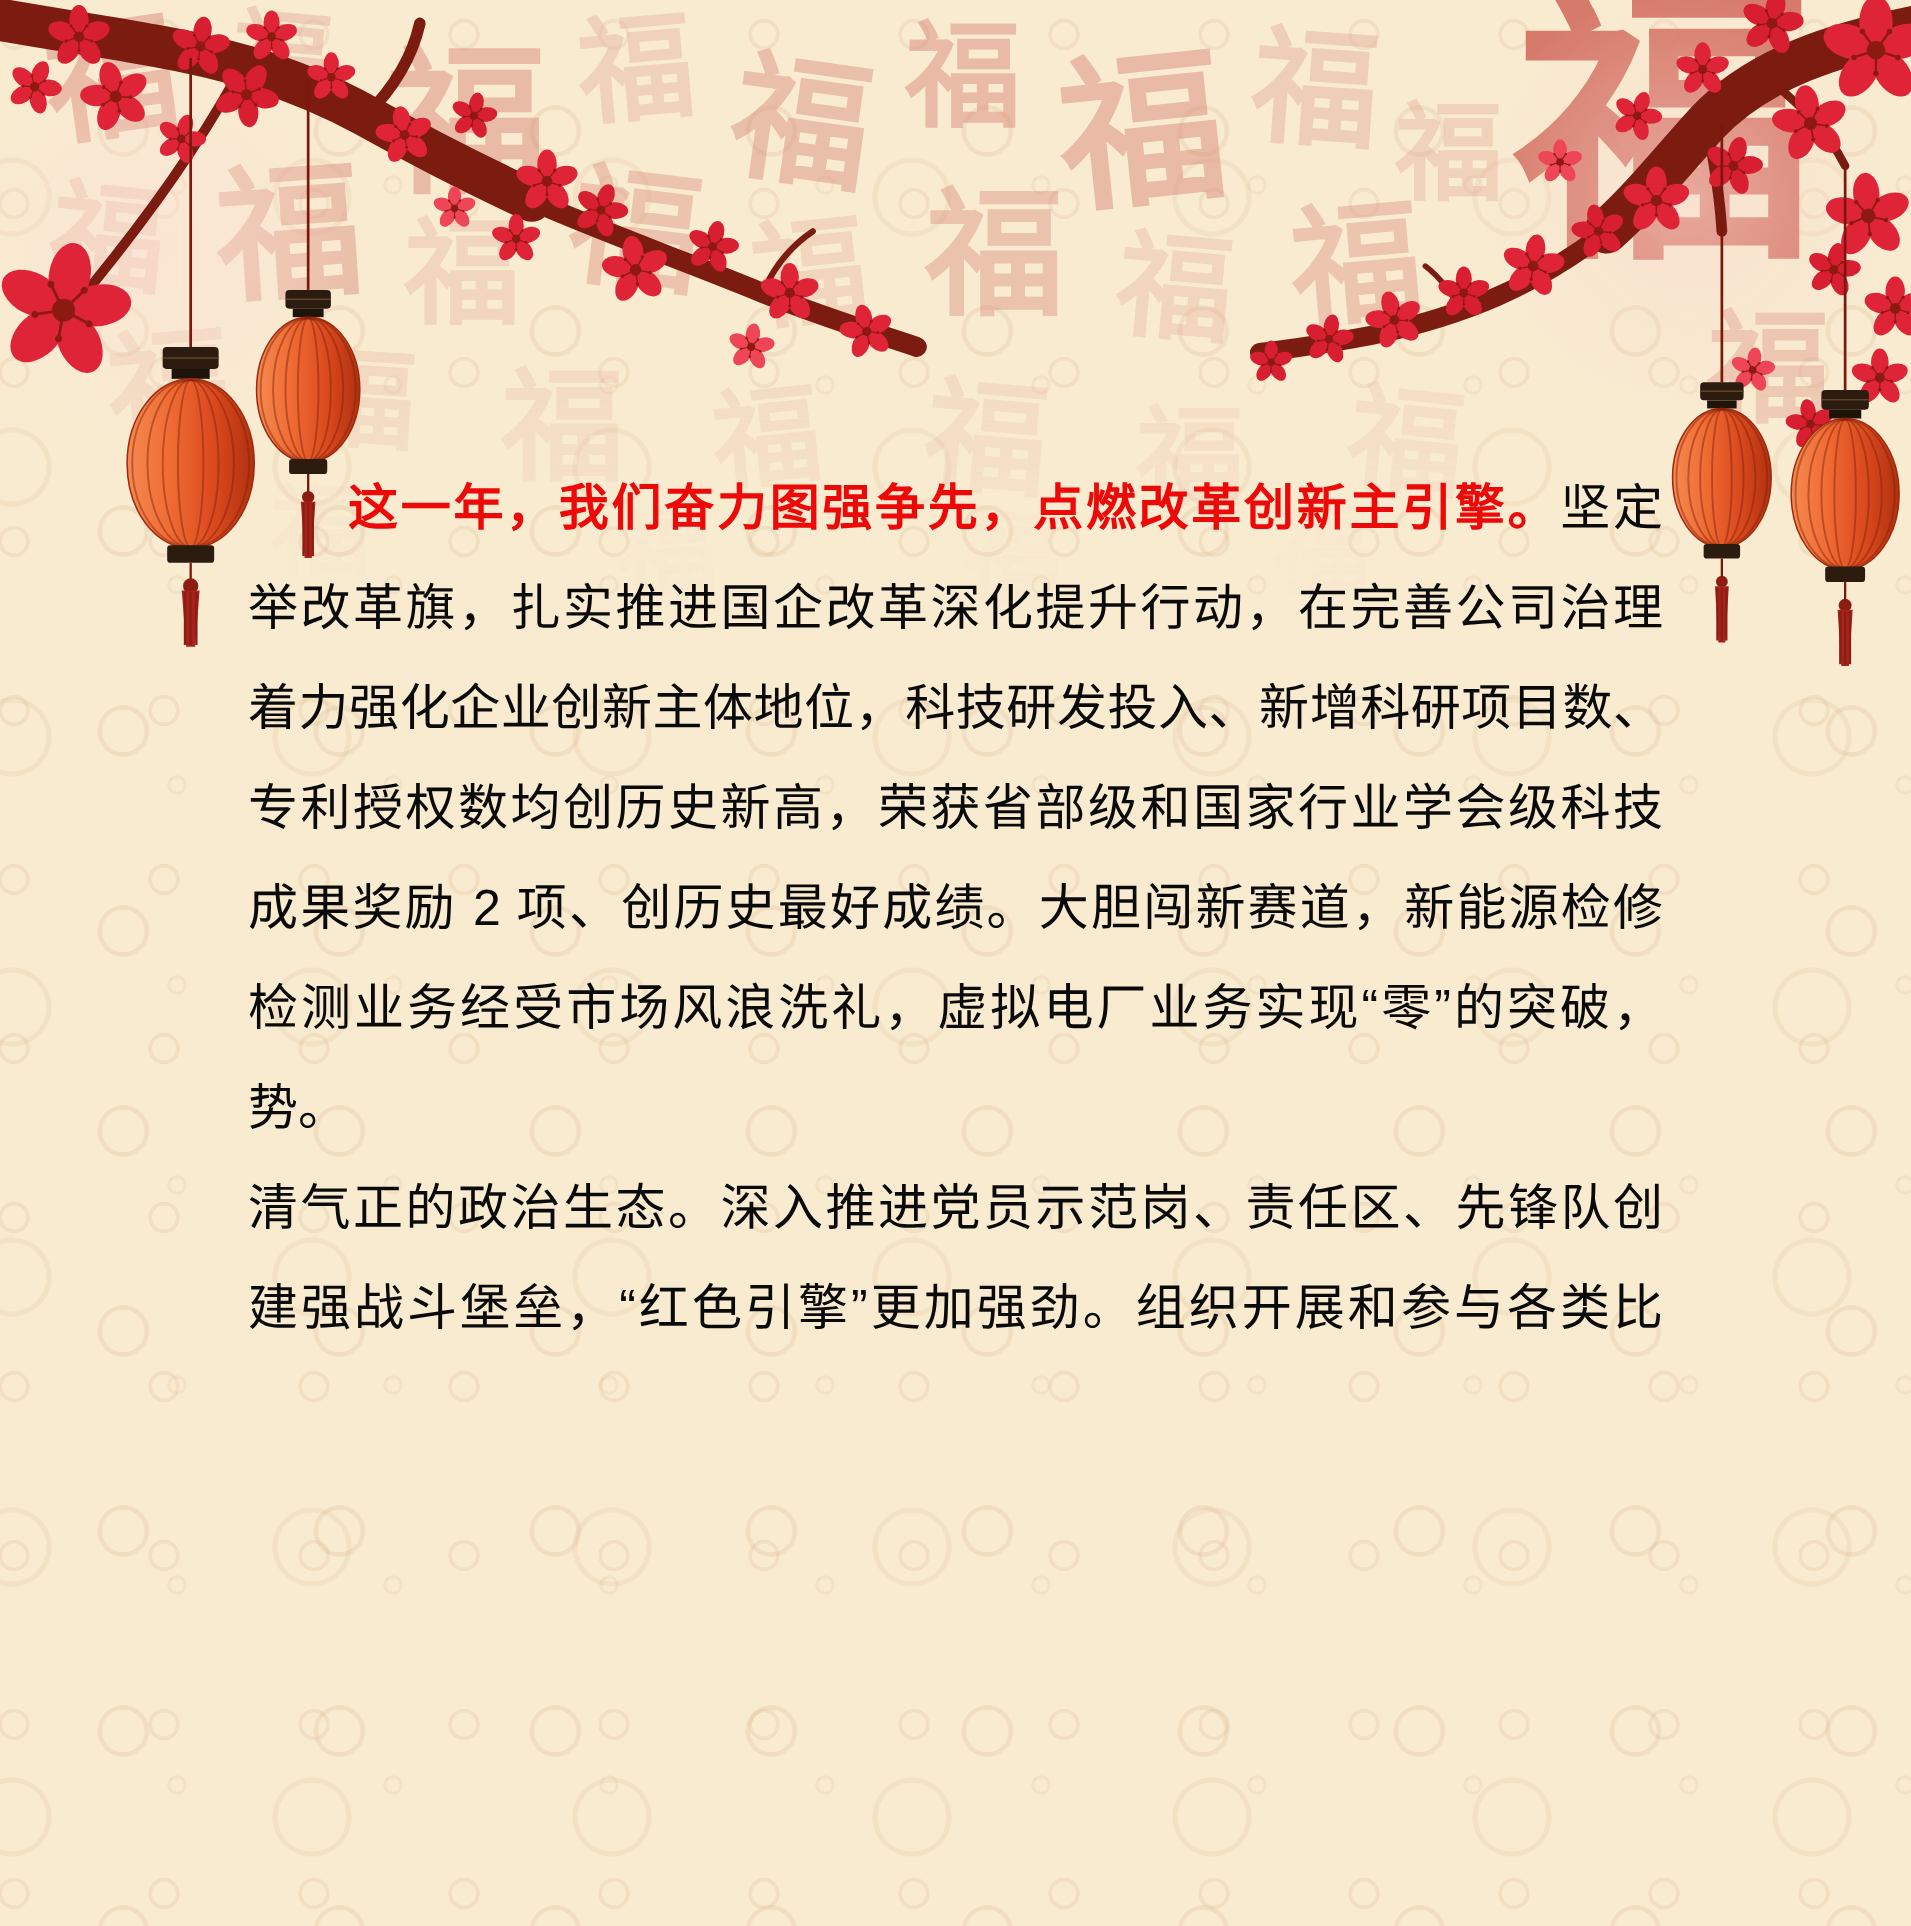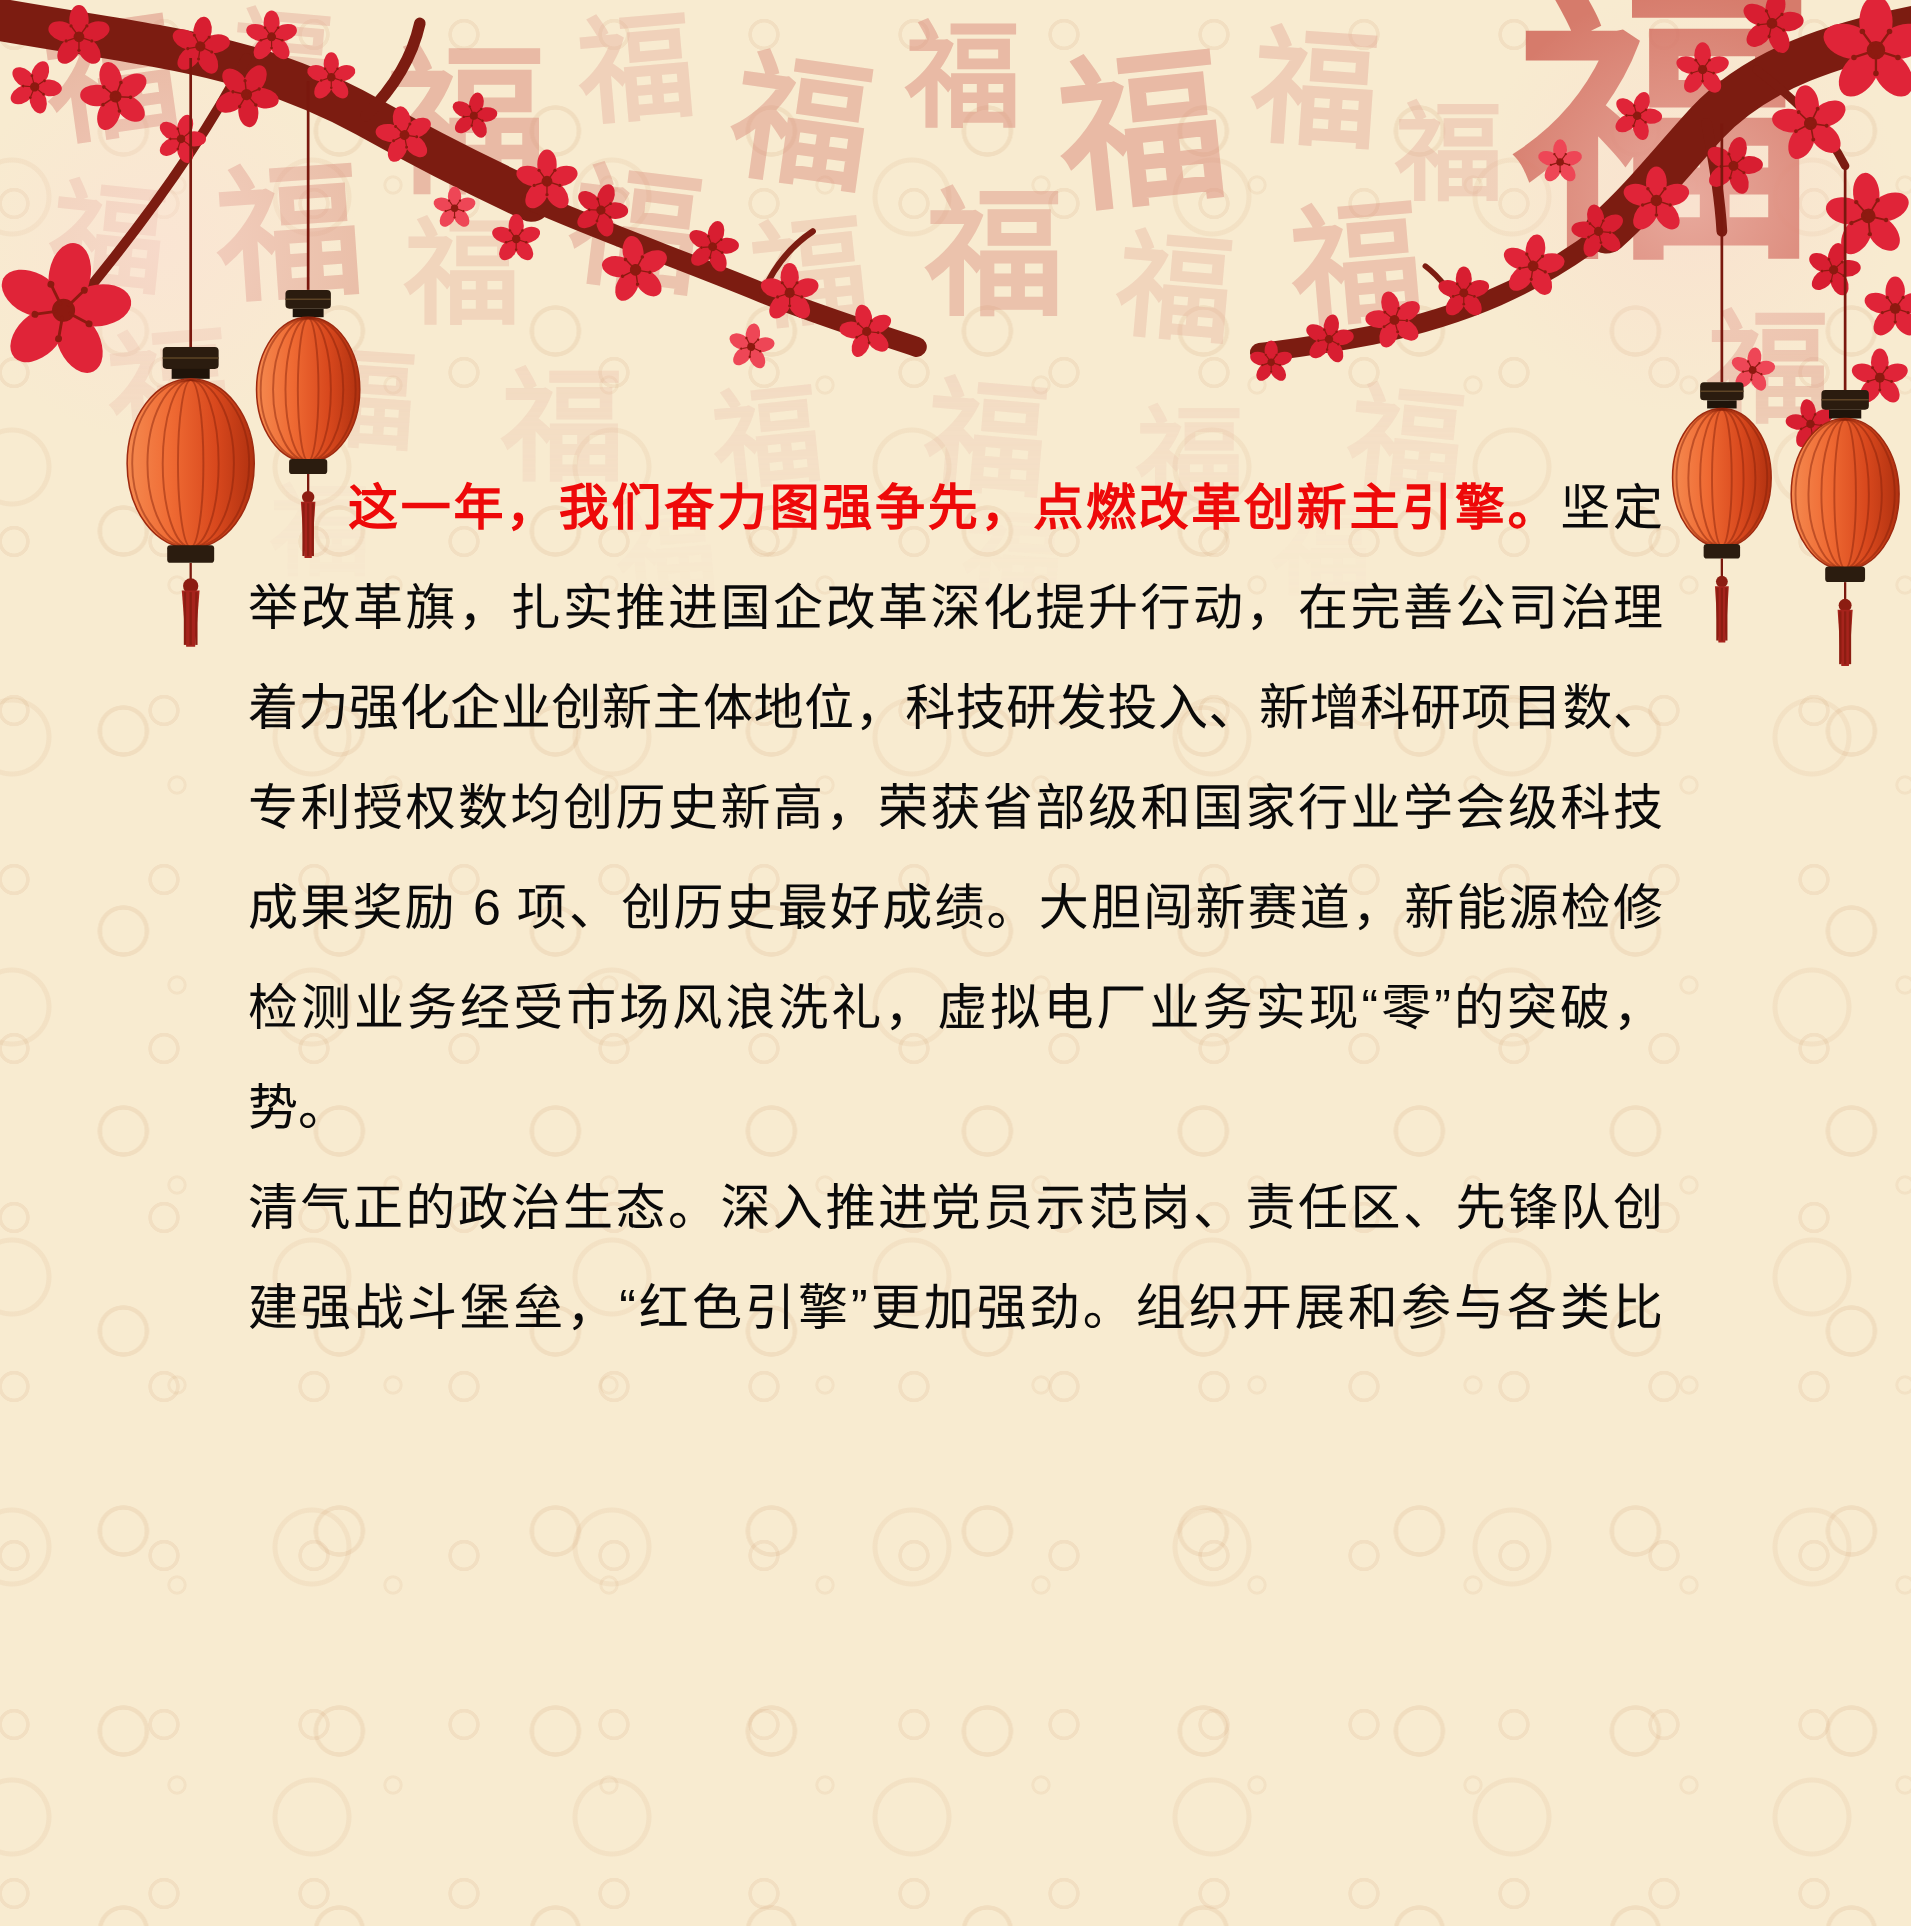--- a/index.html
+++ b/index.html
@@ -1693,20 +1693,20 @@
         <circle cx="5220" cy="7300" r="1280" fill="none" stroke="#b90f1d" stroke-width="46" stroke-dasharray="0.1 45" stroke-linecap="round"></circle>
         <circle cx="5220" cy="7300" r="970" fill="none" stroke="#c1121e" stroke-width="34" stroke-dasharray="0.1 34" stroke-linecap="round"></circle>
         <circle cx="5220" cy="7300" r="930" fill="#c1121e"></circle>
       </g>
     </svg>
   <main class="textblock">
       <div class="tline indent"><span class="red">这一年，我们奋力图强争先，点燃改革创新主引擎。</span><span>坚定</span></div>
       <div class="tline"><span>举改革旗，扎实推进国企改革深化提升行动，在完善公司治理</span></div>
       <div class="tline"><span>着力强化企业创新主体地位，科技研发投入、新增科研项目数、</span></div>
       <div class="tline"><span>专利授权数均创历史新高，荣获省部级和国家行业学会级科技</span></div>
-      <div class="tline"><span>成果奖励 6 项、创历史最好成绩。大胆闯新赛道，新能源检修</span></div>
+      <div class="tline"><span>成果奖励 2 项、创历史最好成绩。大胆闯新赛道，新能源检修</span></div>
       <div class="tline"><span>检测业务经受市场风浪洗礼，虚拟电厂业务实现“零”的突破，</span></div>
       <div class="tline last"><span>势。</span></div>
       <div class="tline"><span>清气正的政治生态。深入推进党员示范岗、责任区、先锋队创</span></div>
       <div class="tline"><span>建强战斗堡垒，“红色引擎”更加强劲。组织开展和参与各类比</span></div>
     </main>
 </div>
 
 
 </body></html>

